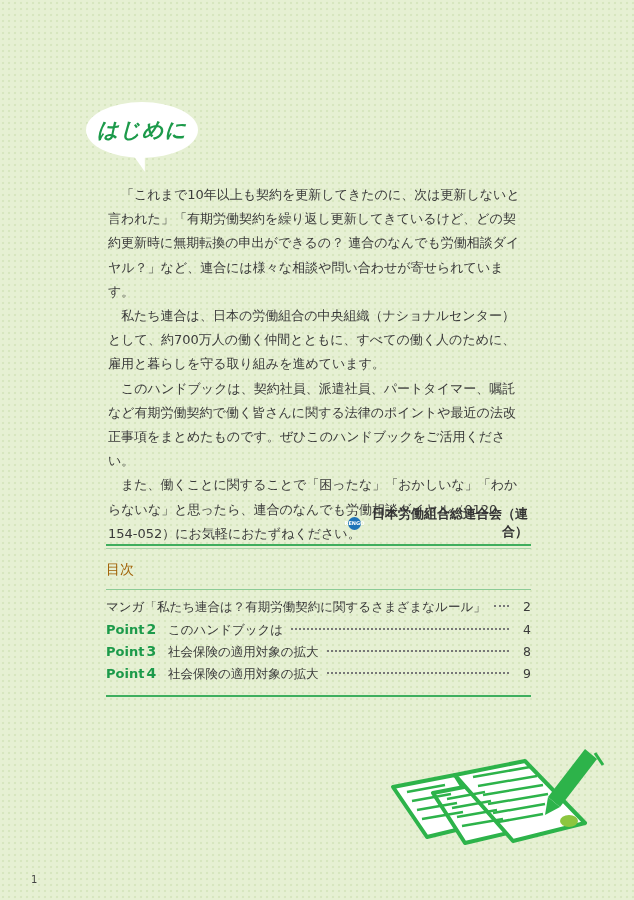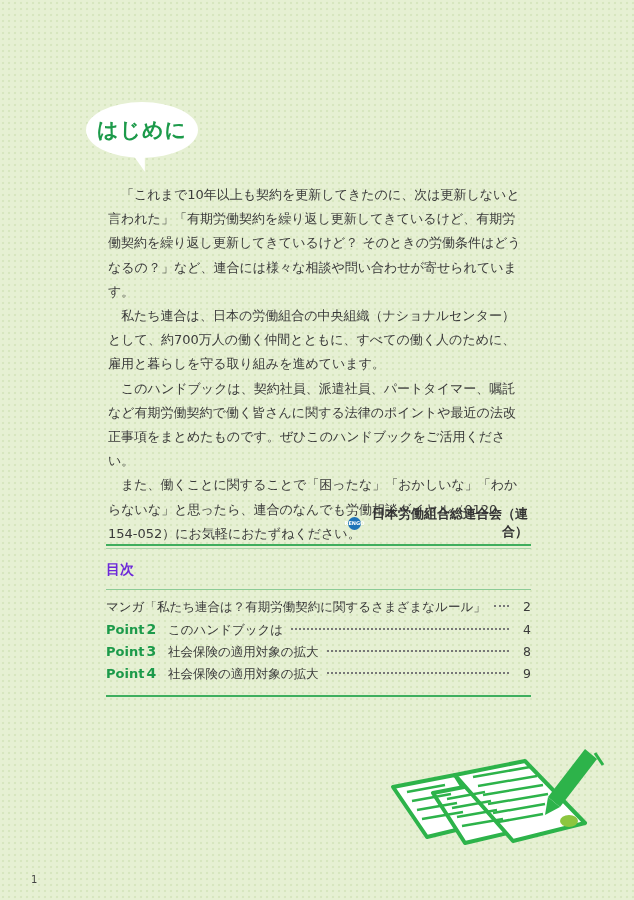--- a/index.html
+++ b/index.html
@@ -14,40 +14,40 @@
   .bubble {
     position:absolute; left:86px; top:102px; width:112px; height:56px;
     background:#ffffff; border-radius:50%;
     display:flex; align-items:center; justify-content:center;
   }
   .bubble-tail {
     position:absolute; left:135px; top:150px; width:0; height:0;
     border-left:6px solid transparent; border-right:8px solid transparent;
     border-top:22px solid #ffffff; transform:rotate(-20deg);
   }
-  .bubble-text { color:#1c9a4a; font-size:21px; font-weight:bold; letter-spacing:1px; position:relative; z-index:2; }
+  .bubble-text { color:#1c9a4a; font-size:21px; font-weight:bold; letter-spacing:1px; position:relative; z-index:2;font-style:italic; }
   .intro {
     position:absolute; left:108px; top:183px; width:420px;
     font-size:13px; line-height:24.2px; color:#3a3a3a;
   }
   .intro p { margin:0; }
   .indent { text-indent:1em; }
   .signature {
     position:absolute; left:348px; top:482px; width:180px; text-align:right;
     font-size:13px; font-weight:bold; color:#333; display:flex; align-items:center; justify-content:flex-end; gap:3px;margin-top:23px;
   }
   .logo {
     width:13px; height:13px; border-radius:50%; background:#1e74b8;
     display:inline-flex; align-items:center; justify-content:center;
     color:#fff; font-size:5px; font-weight:bold;
   }
   .toc { position:absolute; left:106px; top:544px; width:425px; }
   .rule-top { height:2px; background:#3fae5e; }
   .rule-top2 { height:1px; background:#a8d4a8; margin-top:2px; }
-  .toc-title { color:#6d28d9; font-size:14px; font-weight:bold; margin-top:12px; margin-left:0; height:20px; }
+  .toc-title { color:#a16207; font-size:14px; font-weight:normal; margin-top:12px; margin-left:0; height:20px; }
   .rule-mid { height:1px; background:#8ccb96; margin-top:8px; }
   .toc-list { margin-top:9px; }
   .toc-row { display:flex; align-items:baseline; height:22px; font-size:12.5px; color:#3a3a3a; }
   .point-label { color:#1c9a4a; font-weight:bold; font-size:13px; width:54px; white-space:nowrap; }
   .point-num { color:#1c9a4a; font-weight:bold; font-size:14px; margin-left:2px; }
   .row-title { white-space:nowrap; }
   .row-title.pt { margin-left:8px; }
   .dots { flex:1; border-bottom:2px dotted #777; margin:0 8px; transform:translateY(-4px); min-width:10px; }
   .page { width:14px; text-align:right; }
   .rule-bottom { height:2px; background:#3fae5e; margin-top:8px; }
@@ -56,21 +56,21 @@
 </style>
 </head>
 <body>
 
 <div class="bubble">
   <span class="bubble-text">はじめに</span>
 </div>
 <div class="bubble-tail"></div>
 
 <div class="intro">
-  <p class="indent">「これまで10年以上も契約を更新してきたのに、次は更新しないと言われた」「有期労働契約を繰り返し更新してきているけど、有期労働契約を繰り返し更新してきているけど？ そのときの労働条件はどうなるの？」など、連合には様々な相談や問い合わせが寄せられています。</p>
+  <p class="indent">「これまで10年以上も契約を更新してきたのに、次は更新しないと言われた」「有期労働契約を繰り返し更新してきているけど、どの契約更新時に無期転換の申出ができるの？ 連合のなんでも労働相談ダイヤル？」など、連合には様々な相談や問い合わせが寄せられています。</p>
   <p class="indent">私たち連合は、日本の労働組合の中央組織（ナショナルセンター）として、約700万人の働く仲間とともに、すべての働く人のために、雇用と暮らしを守る取り組みを進めています。</p>
   <p class="indent">このハンドブックは、契約社員、派遣社員、パートタイマー、嘱託など有期労働契約で働く皆さんに関する法律のポイントや最近の法改正事項をまとめたものです。ぜひこのハンドブックをご活用ください。</p>
   <p class="indent">また、働くことに関することで「困ったな」「おかしいな」「わからないな」と思ったら、連合のなんでも労働相談ダイヤル（0120-154-052）にお気軽におたずねください。</p>
 </div>
 
 <div class="signature">
   <span class="logo">RENGO</span>
   <span>日本労働組合総連合会（連合）</span>
 </div>
 

